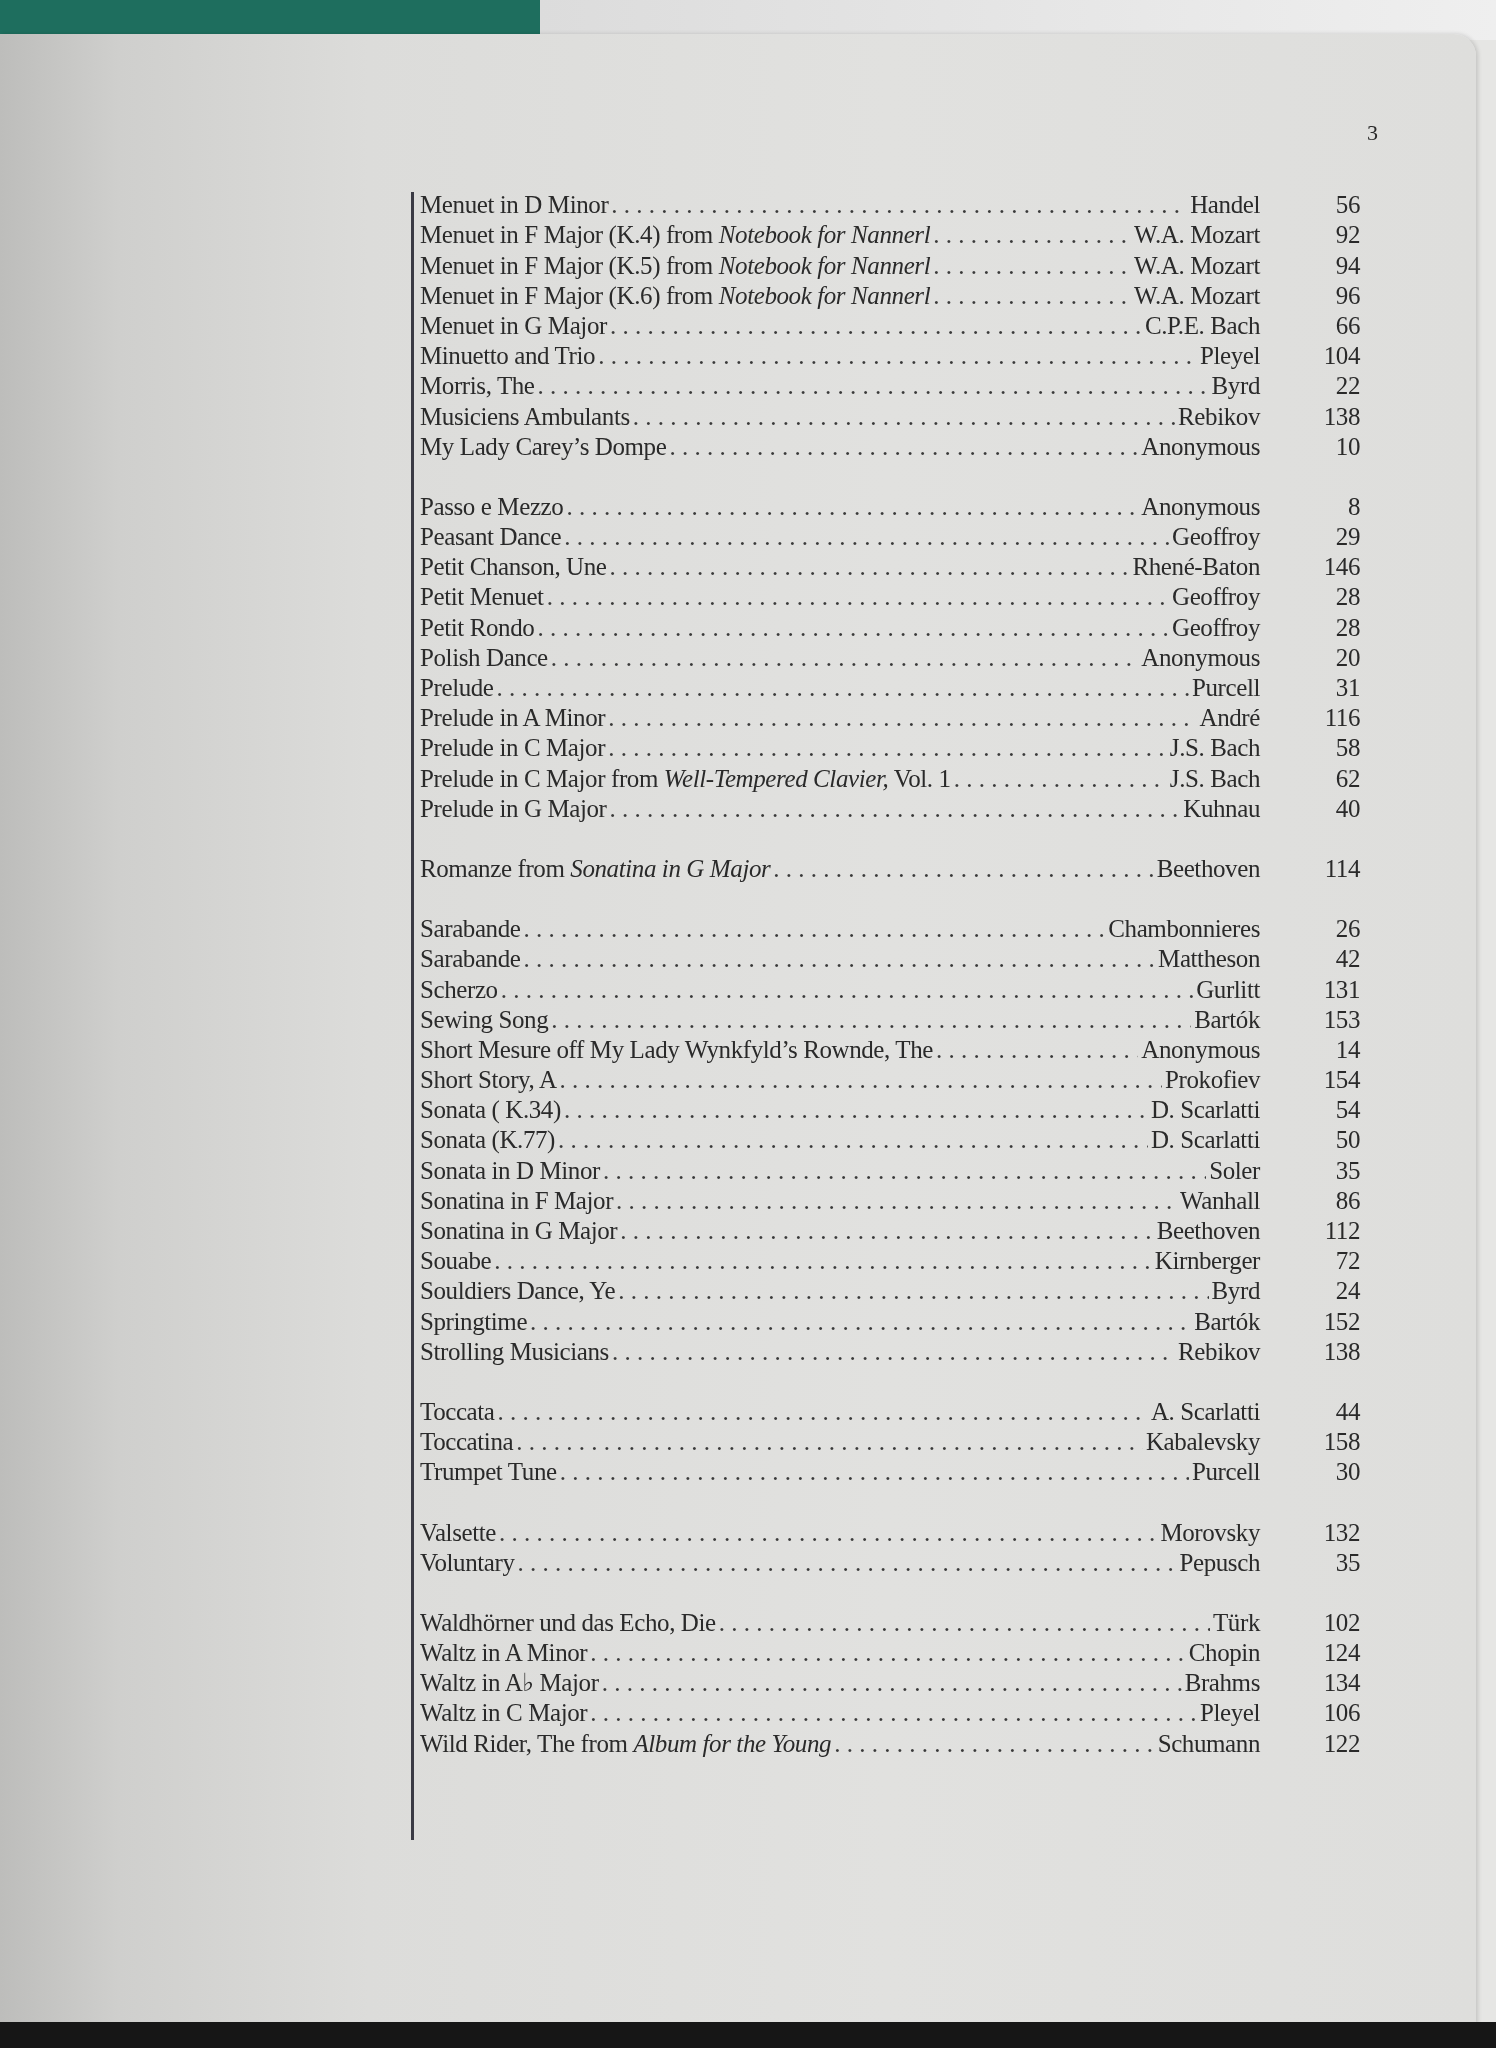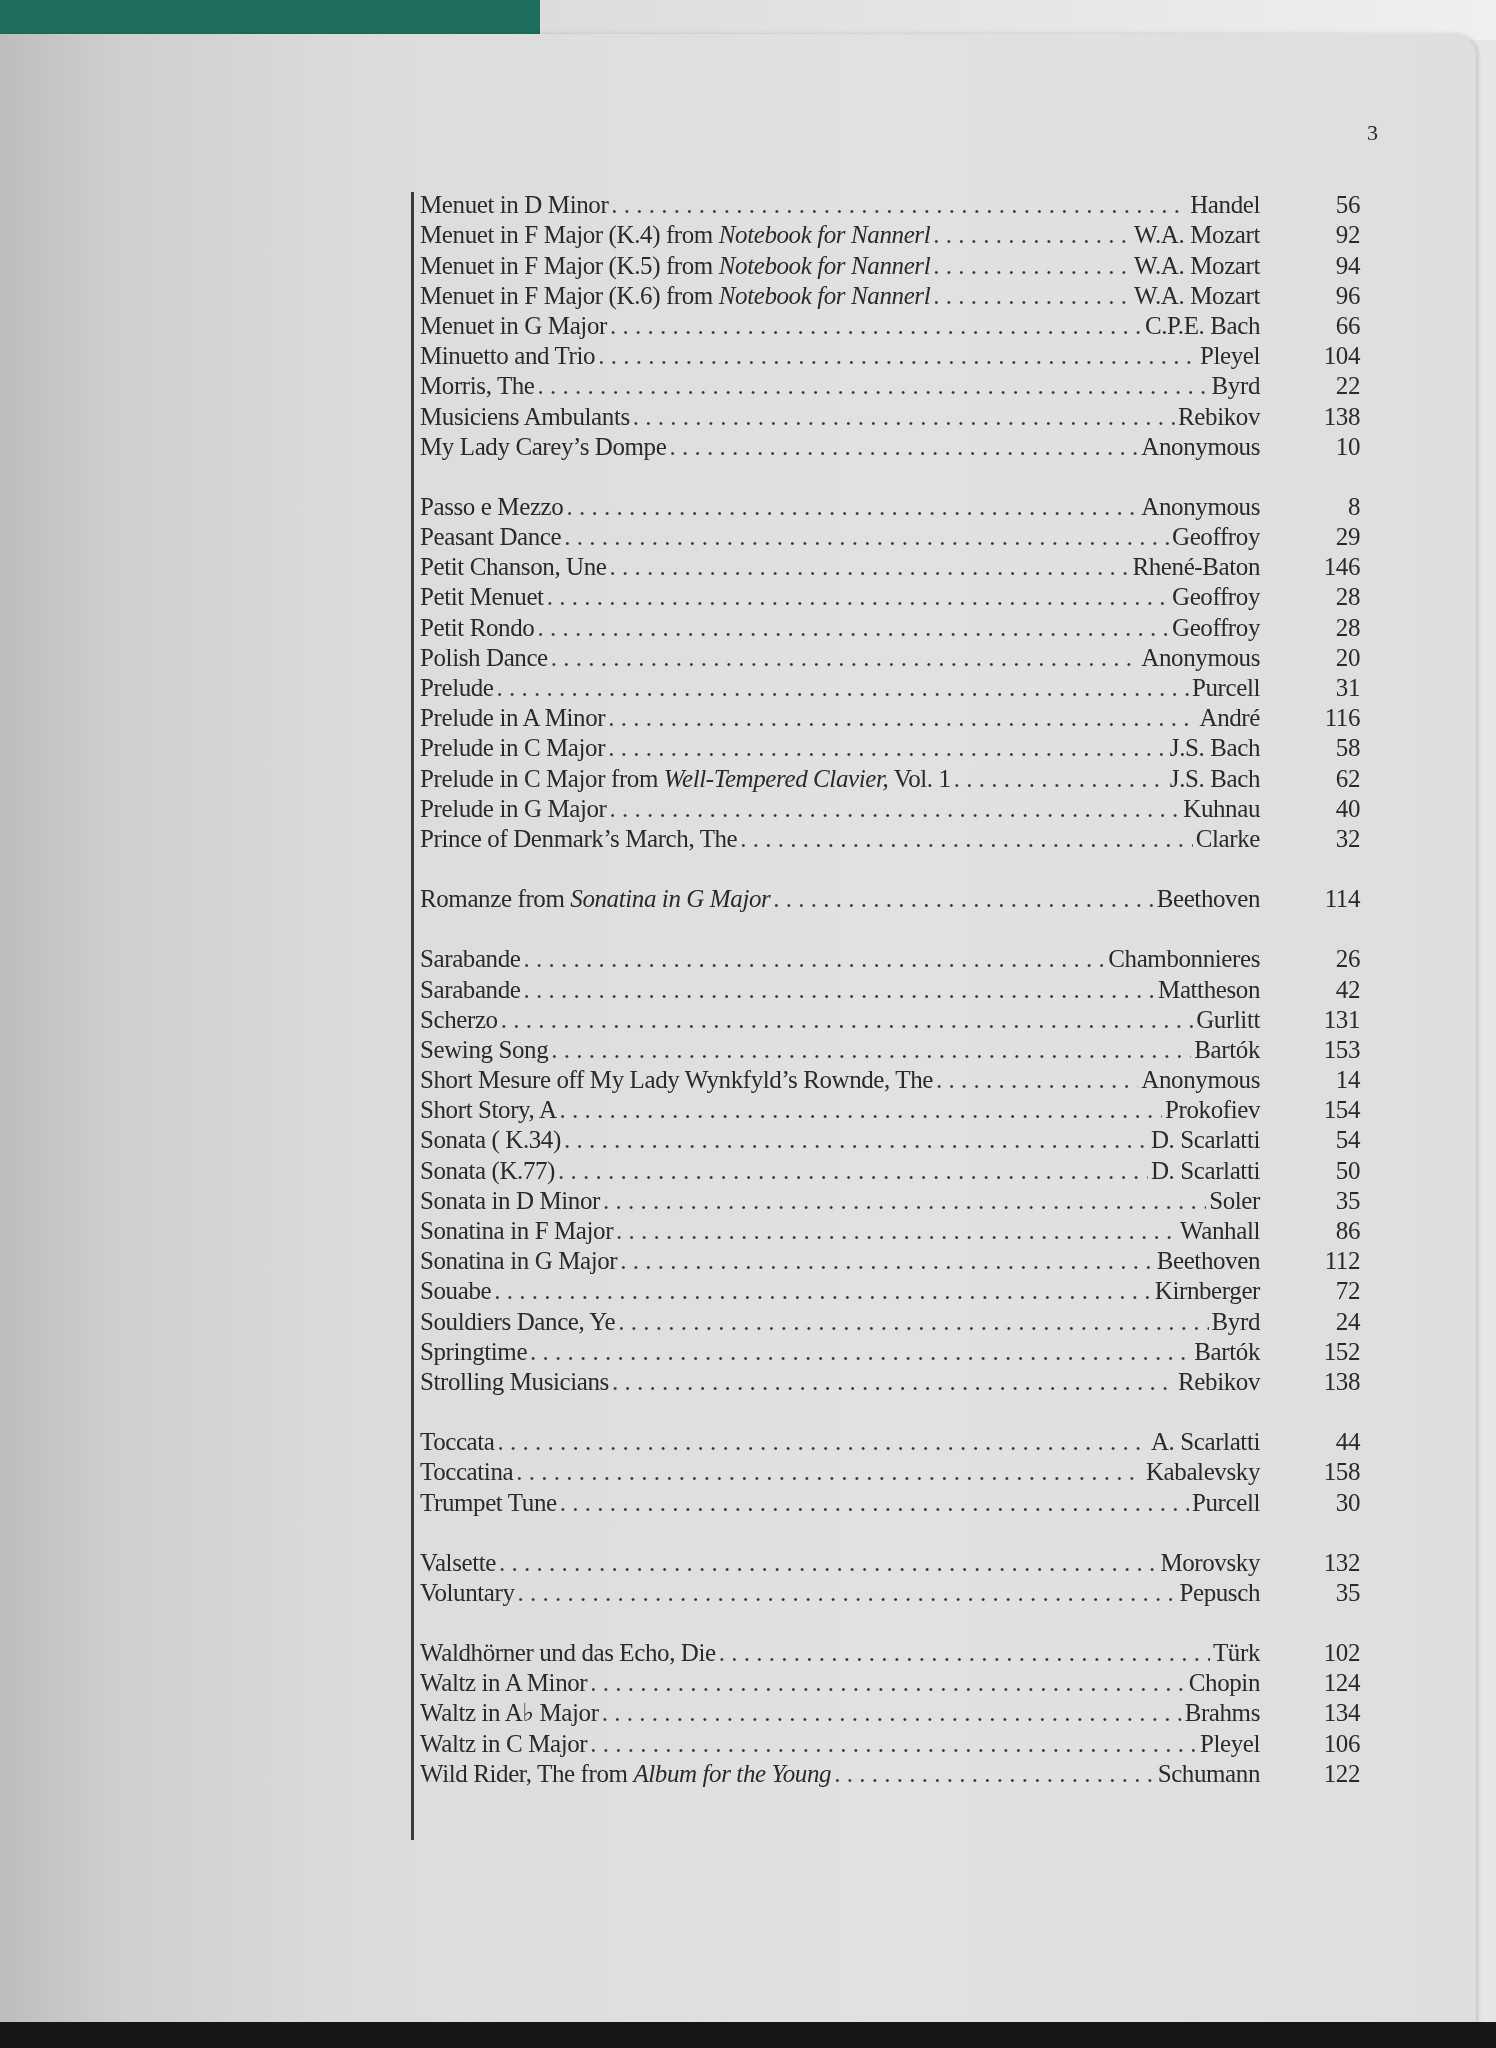--- a/index.html
+++ b/index.html
@@ -187,26 +187,20 @@
         <span class="leader"></span>
         <span class="composer">J.S. Bach</span>
         <span class="pg">62</span>
       </div>
       <div class="row">
         <span class="title"><span>Prelude in G Major</span><i></i><span></span></span>
         <span class="leader"></span>
         <span class="composer">Kuhnau</span>
         <span class="pg">40</span>
       </div>
-      <div class="row">
-        <span class="title"><span>Prince of Denmark’s March, The</span><i></i><span></span></span>
-        <span class="leader"></span>
-        <span class="composer">Clarke</span>
-        <span class="pg">32</span>
-      </div>
     </div>
     <div class="section">
       <div class="row">
         <span class="title"><span>Romanze from </span><i>Sonatina in G Major</i><span></span></span>
         <span class="leader"></span>
         <span class="composer">Beethoven</span>
         <span class="pg">114</span>
       </div>
     </div>
     <div class="section">

